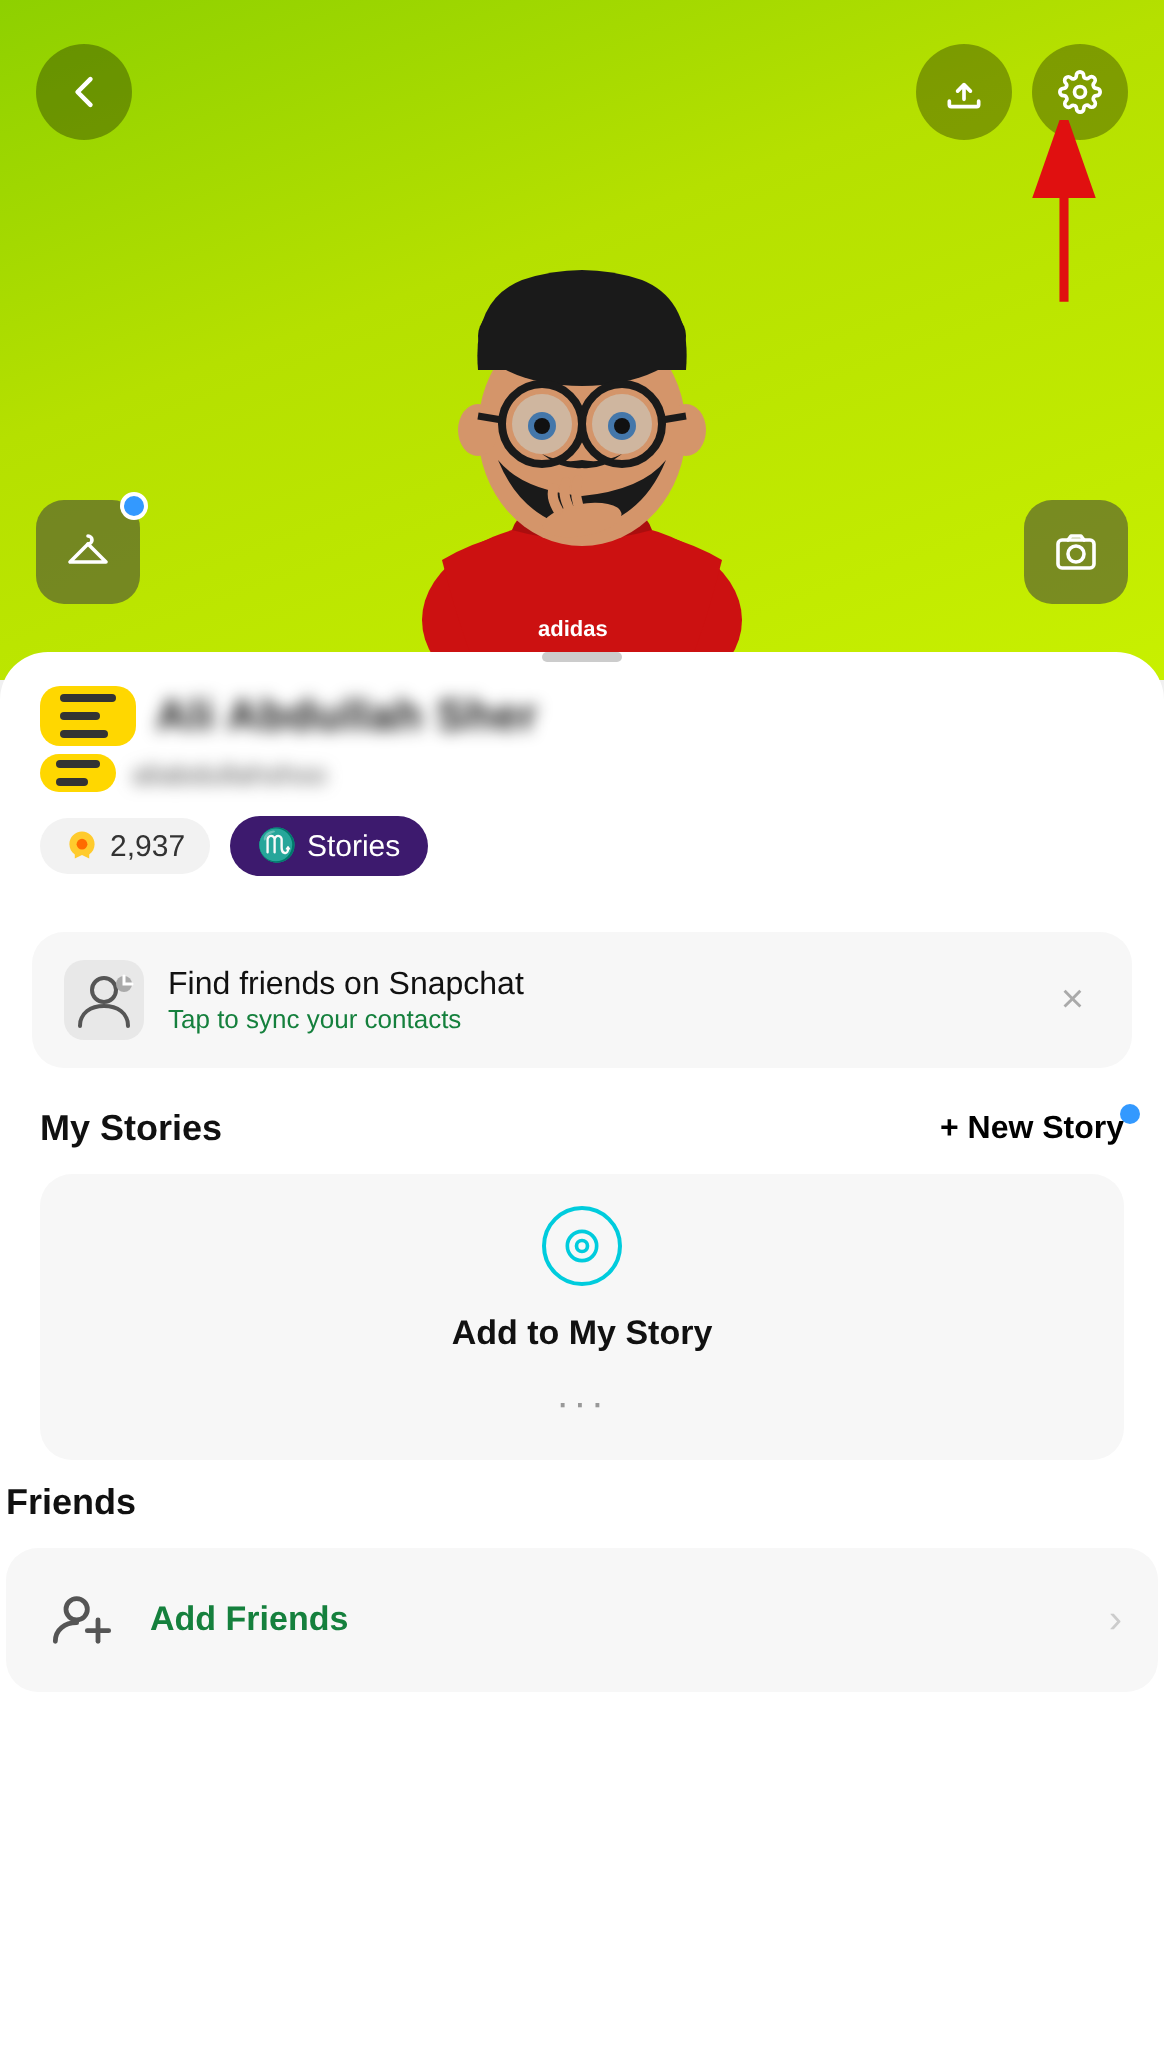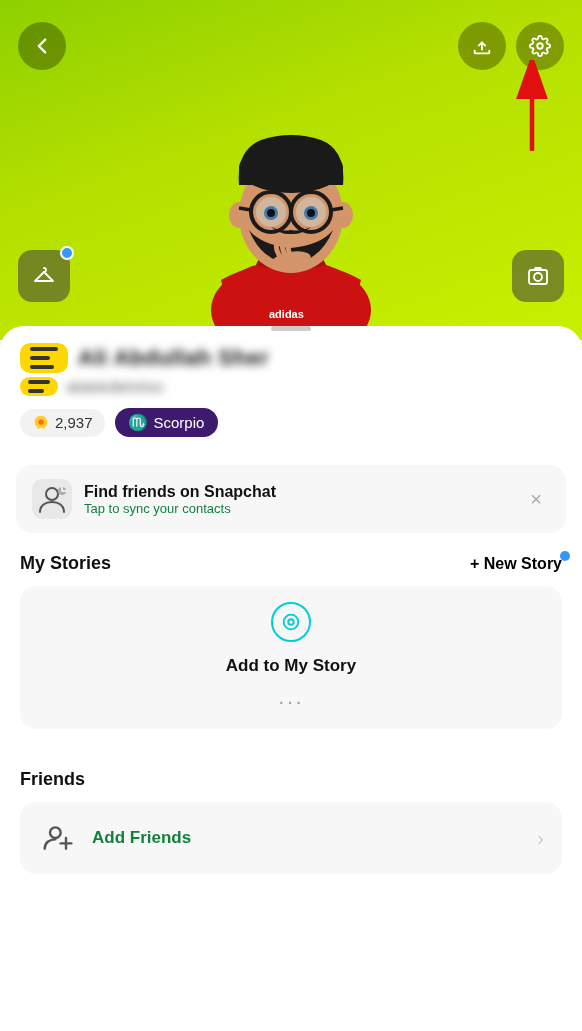--- a/index.html
+++ b/index.html
@@ -264,21 +264,21 @@
       justify-content: center;
       flex-shrink: 0;
     }
 
     .find-friends-text {
       flex: 1;
     }
 
     .find-friends-title {
       font-size: 16px;
-      font-weight: 700;
+      font-weight: 400;
       color: #111;
     }
 
     .find-friends-sub {
       font-size: 13px;
       color: #15803d;
     }
 
     .close-btn {
       color: #aaa;
@@ -357,22 +357,22 @@
 
     .more-dots {
       color: #999;
       font-size: 20px;
       letter-spacing: 2px;
       cursor: pointer;
     }
 
     
     .friends-section {
-      padding: 0 20px;
-      margin-top: 40px;
+      padding: 0 3px;
+      margin-top: 11px;
     }
 
     .friends-title {
       font-size: 18px;
       font-weight: 700;
       color: #111;
       margin-bottom: 12px;
     }
 
     .add-friends-card {
@@ -541,21 +541,21 @@
     <div class="stats-row">
       <div class="snap-score">
         <svg viewBox="0 0 20 20" width="18" height="18" fill="none">
           <path d="M10 2C6.13 2 3 5.13 3 9c0 2.38 1.19 4.47 3 5.74V17l4-2 4 2v-2.26C15.81 13.47 17 11.38 17 9c0-3.87-3.13-7-7-7z" fill="#FFCB2D"></path>
           <circle cx="10" cy="9" r="3" fill="#FF6B00"></circle>
         </svg>
         <span>2,937</span>
       </div>
       <div class="zodiac-badge">
         <span style="font-size:16px;">♏</span>
-        <span>Scorpio</span>
+        <span>Stories</span>
       </div>
     </div>
   </div>
 
   <div class="find-friends-banner">
     <div class="find-friends-icon">
       <svg viewBox="0 0 40 40" width="40" height="40" fill="none">
         <rect width="40" height="40" rx="10" fill="#e8e8e8"></rect>
         <circle cx="20" cy="15" r="6" stroke="#555" stroke-width="2" fill="none"></circle>
         <path d="M8 33c0-6.627 5.373-10 12-10s12 3.373 12 10" stroke="#555" stroke-width="2" fill="none" stroke-linecap="round"></path>

